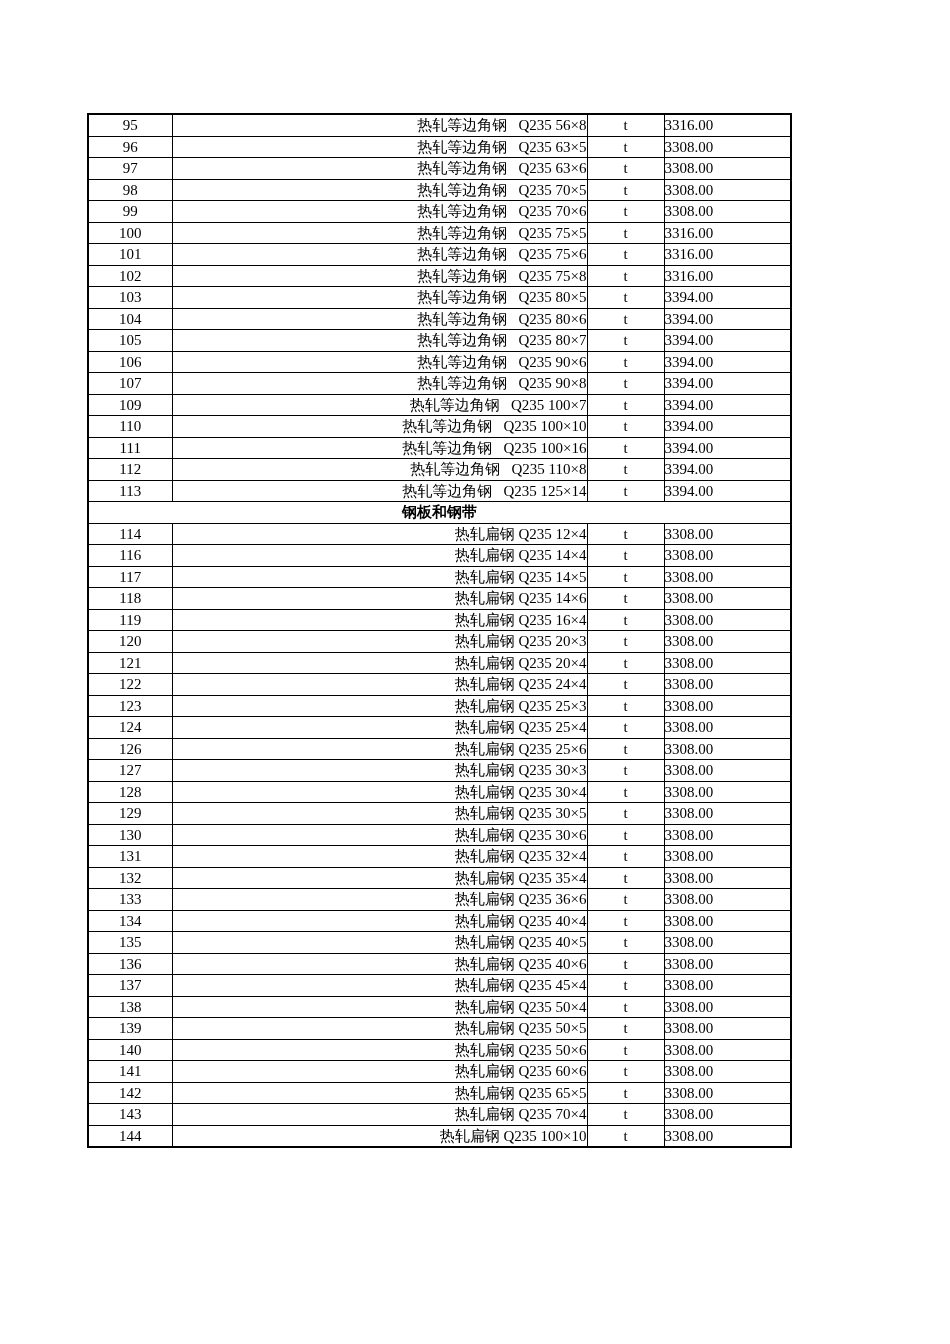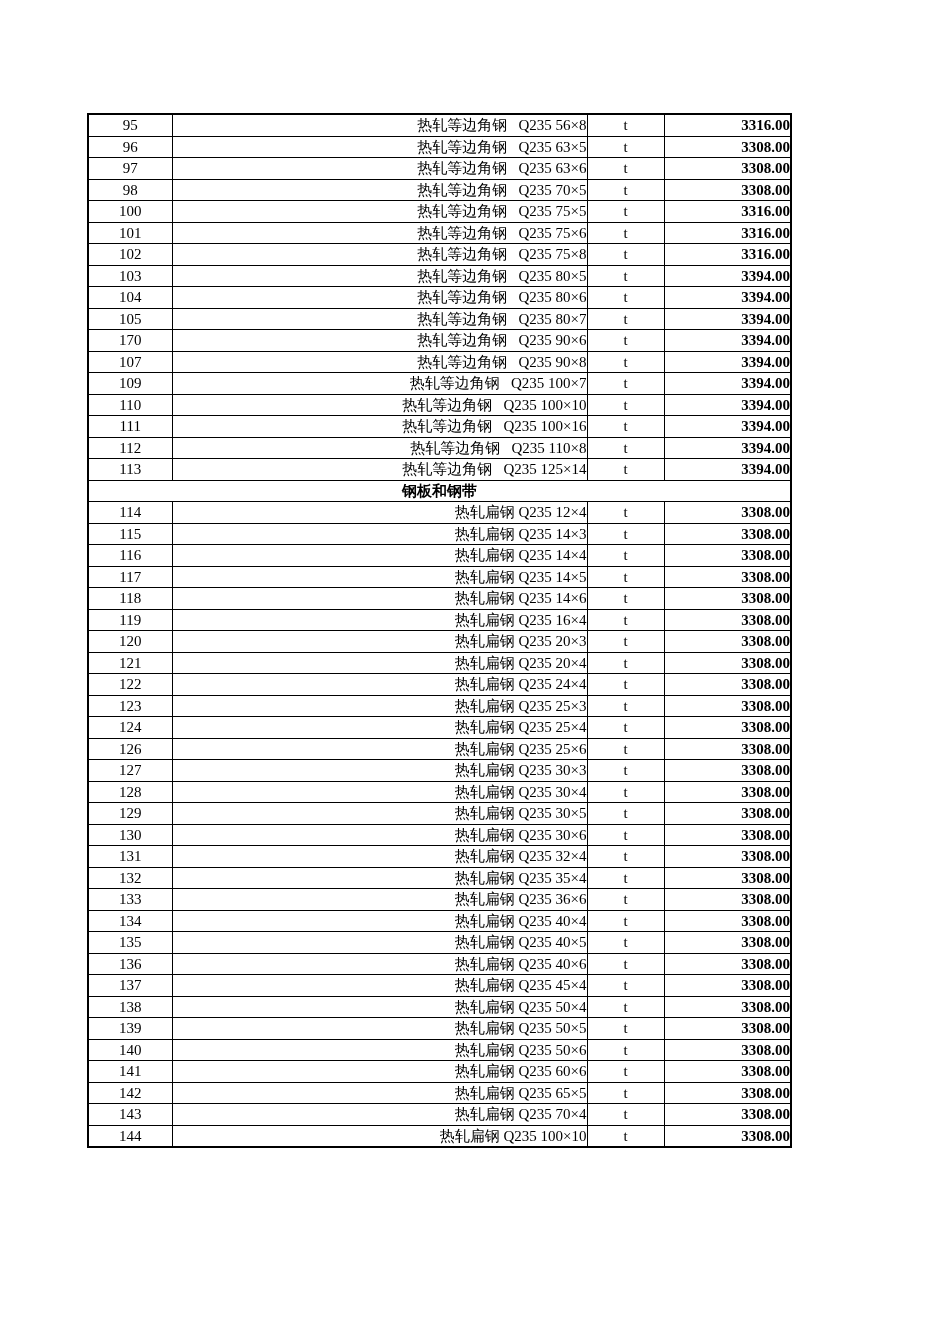--- a/index.html
+++ b/index.html
@@ -34,21 +34,21 @@
     height: 20.5px;
     padding: 0;
     font-size: 15px;
     line-height: 1.1;
     vertical-align: middle;
     overflow: hidden;
   }
   td.no    { text-align: center; }
   td.desc  { text-align: right; padding-left: 5px; white-space: pre; }
   td.unit  { text-align: center; }
-  td.price { text-align: right; font-weight: bold; }
+  td.price { text-align: left; }
   td.section {
     text-align: center;
     font-weight: bold;
     font-size: 15.5px;
   }
 </style>
 </head>
 <body>
 
 <div class="page">
@@ -79,20 +79,26 @@
             <td class="unit">t</td>
             <td class="price">3308.00</td>
           </tr>
           <tr>
             <td class="no">98</td>
             <td class="desc">热轧等边角钢   Q235 70×5</td>
             <td class="unit">t</td>
             <td class="price">3308.00</td>
           </tr>
           <tr>
+            <td class="no">99</td>
+            <td class="desc">热轧等边角钢   Q235 70×6</td>
+            <td class="unit">t</td>
+            <td class="price">3308.00</td>
+          </tr>
+          <tr>
             <td class="no">100</td>
             <td class="desc">热轧等边角钢   Q235 75×5</td>
             <td class="unit">t</td>
             <td class="price">3316.00</td>
           </tr>
           <tr>
             <td class="no">101</td>
             <td class="desc">热轧等边角钢   Q235 75×6</td>
             <td class="unit">t</td>
             <td class="price">3316.00</td>
@@ -115,21 +121,21 @@
             <td class="unit">t</td>
             <td class="price">3394.00</td>
           </tr>
           <tr>
             <td class="no">105</td>
             <td class="desc">热轧等边角钢   Q235 80×7</td>
             <td class="unit">t</td>
             <td class="price">3394.00</td>
           </tr>
           <tr>
-            <td class="no">170</td>
+            <td class="no">106</td>
             <td class="desc">热轧等边角钢   Q235 90×6</td>
             <td class="unit">t</td>
             <td class="price">3394.00</td>
           </tr>
           <tr>
             <td class="no">107</td>
             <td class="desc">热轧等边角钢   Q235 90×8</td>
             <td class="unit">t</td>
             <td class="price">3394.00</td>
           </tr>
@@ -162,26 +168,20 @@
             <td class="desc">热轧等边角钢   Q235 125×14</td>
             <td class="unit">t</td>
             <td class="price">3394.00</td>
           </tr>
           <tr>
             <td colspan="4" class="section">钢板和钢带</td>
           </tr>
           <tr>
             <td class="no">114</td>
             <td class="desc">热轧扁钢 Q235 12×4</td>
-            <td class="unit">t</td>
-            <td class="price">3308.00</td>
-          </tr>
-          <tr>
-            <td class="no">115</td>
-            <td class="desc">热轧扁钢 Q235 14×3</td>
             <td class="unit">t</td>
             <td class="price">3308.00</td>
           </tr>
           <tr>
             <td class="no">116</td>
             <td class="desc">热轧扁钢 Q235 14×4</td>
             <td class="unit">t</td>
             <td class="price">3308.00</td>
           </tr>
           <tr>

